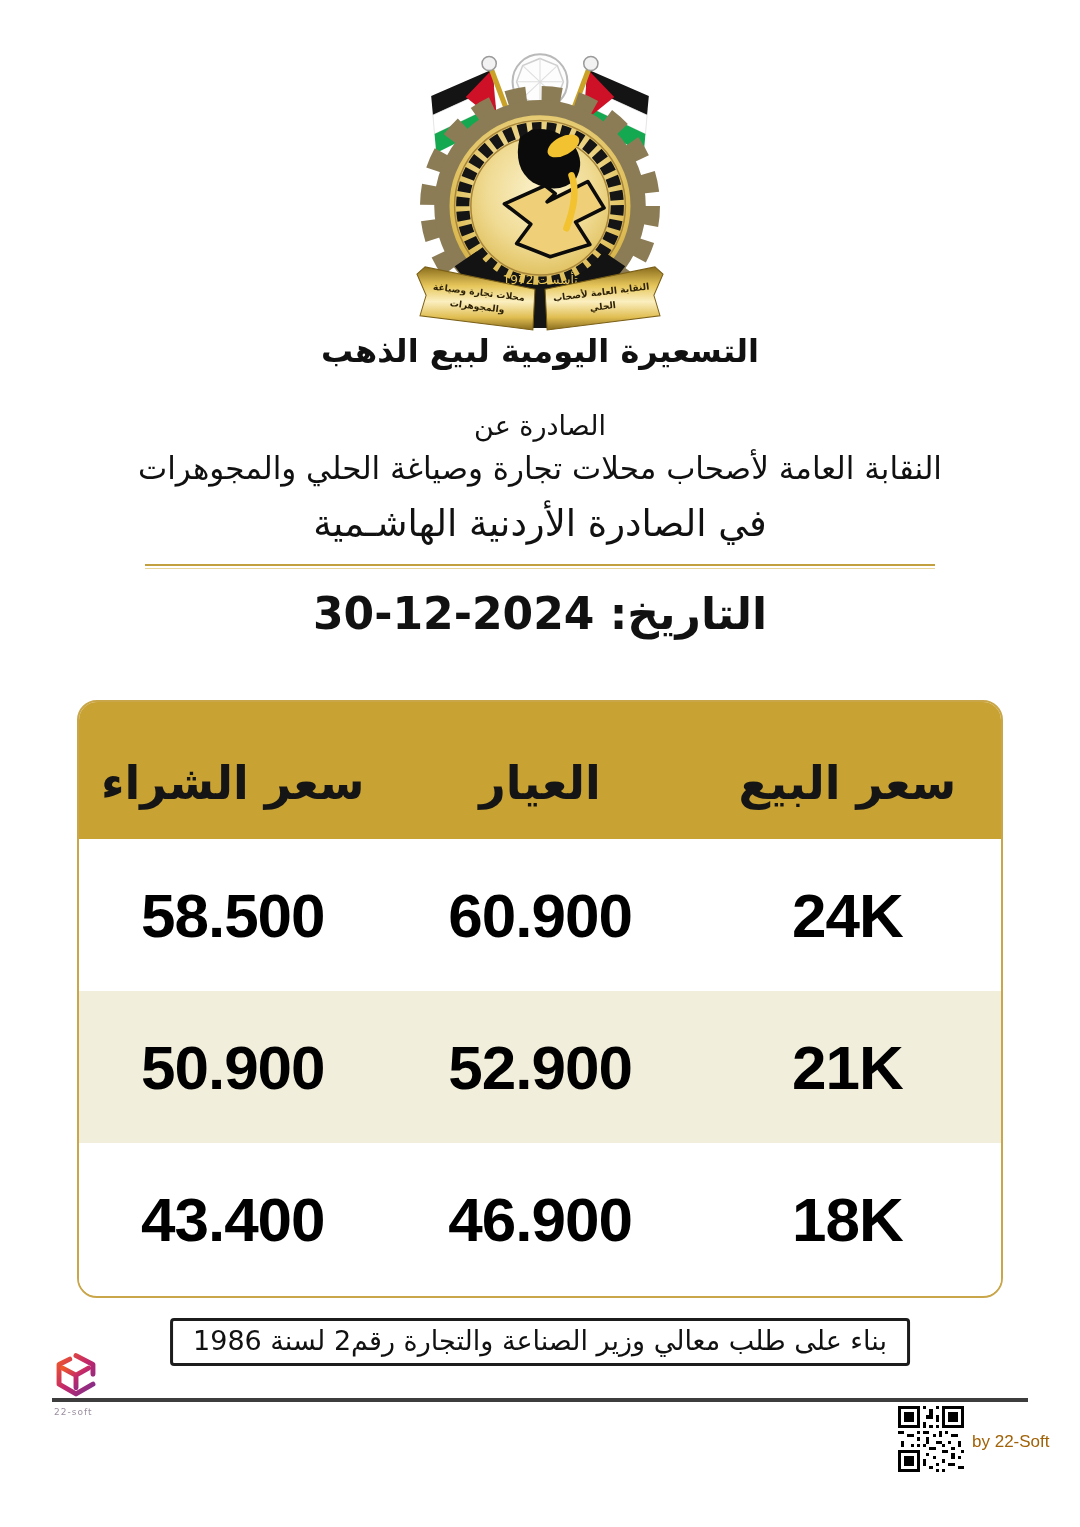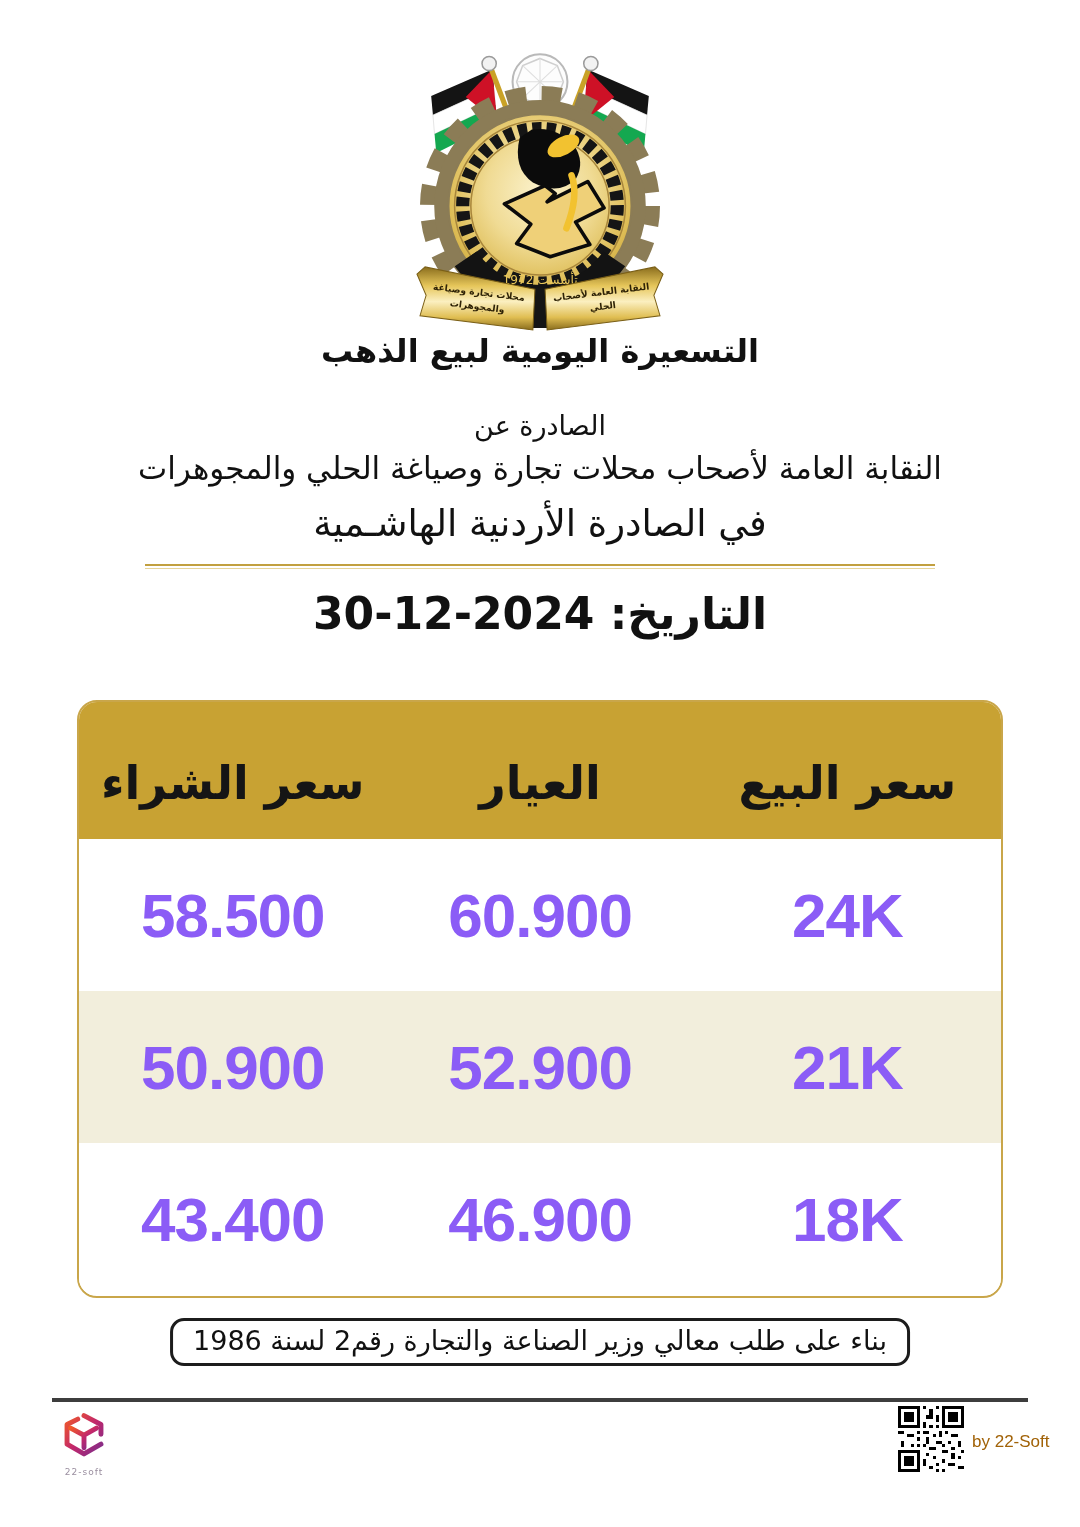--- a/index.html
+++ b/index.html
@@ -29,33 +29,33 @@
     border:2px solid #C9A64A;border-radius:20px;overflow:hidden;
     direction:rtl;background:#fff;box-sizing:border-box;
   }
   .pt-head{height:137px;background:#C8A233;display:flex;align-items:center;}
   .pt-head .cell{font-size:46px;font-weight:bold;color:#151515;margin-top:24px;}
   .pt-row{height:152px;display:flex;align-items:center;background:#fff;}
   .pt-row.alt{background:#F2EEDC;}
   .cell{width:33.33%;text-align:center;}
   .pt-row .cell{
     font-family:"Liberation Sans","DejaVu Sans",sans-serif;
-    font-size:62px;font-weight:bold;color:#8b5cf6;letter-spacing:-1px;
+    font-size:62px;font-weight:bold;color:#000000;letter-spacing:-1px;
   }
 
   
   .note{
     left:540px;top:1318px;transform:translateX(-50%);
-    border:3px solid #1c1c1c;border-radius:14px;padding:4px 20px 7px;
+    border:3px solid #1c1c1c;border-radius:4px;padding:4px 20px 7px;
     font-size:27px;direction:rtl;white-space:nowrap;
   }
 
   
   .footer-line{left:52px;top:1398px;width:976px;height:4px;background:#3d3d3d;}
-  .brand{left:54px;top:1412px;width:60px;text-align:center;}
+  .brand{left:54px;top:1352px;width:60px;text-align:left;}
   .brand-caption{font-size:9px;color:#9b8fa0;margin-top:1px;letter-spacing:1px;}
   .qr{left:898px;top:1406px;width:66px;height:66px;}
   .credit{left:972px;top:1432px;font-size:17px;color:#a16207;
           font-family:"Liberation Sans","DejaVu Sans",sans-serif;}
 </style>
 </head>
 <body>
 
 <div class="abs emblem">
 <svg viewBox="0 0 270 295" width="280" height="300">

